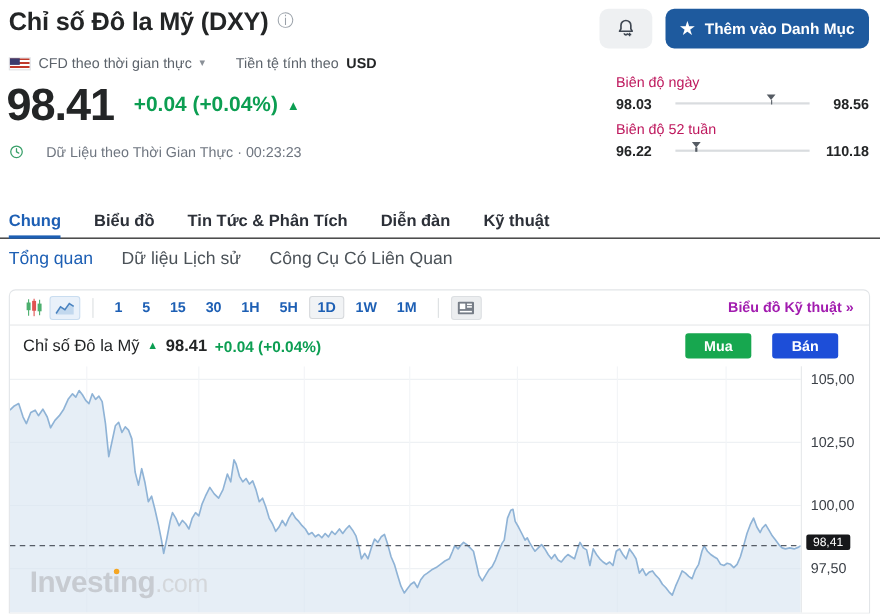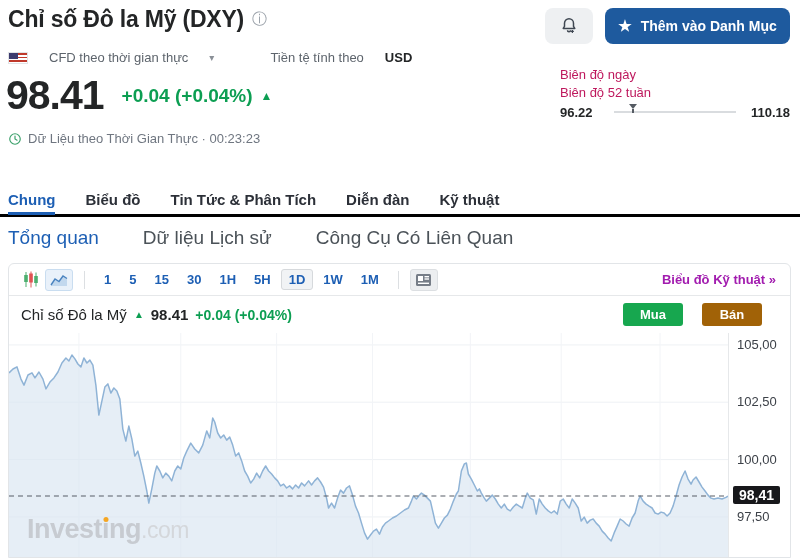--- a/index.html
+++ b/index.html
@@ -4,55 +4,55 @@
 <style>
   html,body{margin:0;padding:0;background:#fff;}
   *{box-sizing:border-box;}
   body{font-family:"Liberation Sans","DejaVu Sans",sans-serif;color:#232526;}
   .page{position:relative;width:800px;height:558px;background:#fff;overflow:hidden;}
 
   
   .title-row{position:absolute;top:6px;left:8px;display:flex;align-items:center;gap:8px;}
   .page-title{font-size:23px;font-weight:700;color:#232526;margin:0;letter-spacing:-0.2px;}
   .info-icon{font-size:15px;color:#9aa1a9;}
-  .meta-row{position:absolute;top:50px;left:8px;display:flex;align-items:center;gap:21px;font-size:13px;color:#5d646c;}
+  .meta-row{position:absolute;top:50px;left:8px;display:flex;align-items:center;gap:7px;font-size:13px;color:#5d646c;}
   .flag{width:20px;height:12px;position:relative;background:repeating-linear-gradient(180deg,#c0392b 0 1.8px,#ffffff 1.8px 3.6px);border:1px solid #e1e3e6;}
   .flag::after{content:'';position:absolute;left:0;top:0;width:9px;height:6px;background:#3c3b6e;}
   .caret{font-size:10px;color:#8a9097;}
   .meta-gap{width:14px;}
   .currency-value{font-weight:700;color:#232526;}
   .price-row{position:absolute;top:72px;left:6px;display:flex;align-items:center;}
   .big-price{font-size:41px;font-weight:700;letter-spacing:-1px;color:#232526;}
   .price-change{margin-left:18px;font-size:19px;font-weight:700;color:#0c9e52;display:flex;align-items:center;gap:8px;}
   .up-arrow{font-size:12px;}
-  .clock-row{position:absolute;top:131px;left:8px;display:flex;align-items:center;gap:6px;font-size:13px;color:#6f7680;}
+  .clock-row{position:absolute;top:131px;left:8px;display:flex;gap:20px;font-size:13px;color:#6f7680;}
   .clock-icon{width:14px;height:14px;}
 
   
   .btn-alert{position:absolute;top:8px;left:545px;width:48px;height:36px;background:#eef0f2;border:none;border-radius:8px;display:flex;align-items:center;justify-content:center;cursor:pointer;}
   .btn-watch{position:absolute;top:8px;left:605px;width:185px;height:36px;background:#1e5a9e;border:none;border-radius:8px;display:flex;align-items:center;justify-content:center;gap:9px;color:#fff;font-size:14px;font-weight:700;cursor:pointer;}
   .star-icon{font-size:15px;}
 
   
   .ranges{position:absolute;top:67px;left:560px;width:230px;font-size:13px;}
   .range-label{color:#be185d;margin-bottom:3px;}
   .range-row{display:flex;align-items:center;height:18px;margin-bottom:7px;}
   .range-low,.range-high{font-weight:700;color:#232526;width:44px;}
   .range-high{text-align:right;}
   .range-track{flex:1;height:2px;background:#d9dcdf;margin:0 10px;position:relative;}
   .range-marker{position:absolute;top:-7px;transform:translateX(-50%);display:flex;flex-direction:column;align-items:center;}
   .range-marker .tri{width:0;height:0;border-left:4px solid transparent;border-right:4px solid transparent;border-top:5px solid #555b63;}
   .range-marker .stem{width:1.5px;height:4px;background:#555b63;}
 
   
-  .tabs{position:absolute;top:184px;left:0;width:800px;height:33px;border-bottom:3px solid #000000;display:flex;gap:30px;padding-left:8px;}
+  .tabs{position:absolute;top:184px;left:0;width:800px;height:33px;border-bottom:1px solid #000000;display:flex;gap:30px;padding-left:8px;}
   .tab{font-size:15px;font-weight:700;color:#2c3038;display:flex;align-items:center;position:relative;cursor:pointer;white-space:nowrap;}
   .tab.active{color:#1d5fb4;}
   .tab.active::after{content:'';position:absolute;left:0;right:0;bottom:-1px;height:3px;background:#1d5fb4;}
-  .subtabs{position:absolute;top:227px;left:8px;display:flex;gap:44px;font-size:19px;color:#4b5258;}
+  .subtabs{position:absolute;top:227px;left:8px;display:flex;gap:26px;font-size:16px;color:#4b5258;}
   .subtab{cursor:pointer;white-space:nowrap;}
   .subtab.active{color:#1d5fb4;}
 
   
   .widget{position:absolute;top:263px;left:8px;width:783px;height:295px;border:1px solid #e2e5e8;border-radius:6px 6px 0 0;background:#fff;overflow:hidden;}
   .toolbar{height:32px;border-bottom:1px solid #e6e8ea;display:flex;align-items:center;padding:0 10px;gap:2px;}
   .tool-btn{border:none;background:transparent;display:flex;align-items:center;justify-content:center;height:22px;padding:0 4px;cursor:pointer;}
   .tool-btn.boxed{background:#e9f1fa;border:1px solid #c9ddf0;border-radius:3px;width:28px;}
   .tool-btn.graybox{background:#eceef0;border:1px solid #dcdfe2;border-radius:3px;width:28px;}
   .tb-divider{width:1px;height:18px;background:#dcdfe2;margin:0 9px;}
@@ -62,28 +62,28 @@
   .tb-spacer{flex:1;}
   .tech-link{font-size:13px;font-weight:700;color:#a21caf;cursor:pointer;padding-right:4px;white-space:nowrap;}
 
   .chart-header{height:37px;display:flex;align-items:center;padding:0 12px;font-size:15px;color:#232526;gap:7px;}
   .ch-arrow{color:#0c9e52;font-size:10px;}
   .ch-price{font-weight:700;}
   .ch-change{color:#0c9e52;font-size:14px;font-weight:600;}
   .ch-spacer{flex:1;}
   .btn-buy,.btn-sell{width:60px;height:23px;border:none;border-radius:3px;color:#fff;font-weight:700;font-size:13px;cursor:pointer;font-family:inherit;}
   .btn-buy{background:#17a74f;}
-  .btn-sell{background:#a16207;margin-left:12px;margin-right:16px;}
+  .btn-sell{background:#1d4ed8;margin-left:12px;margin-right:16px;}
 
   .chart-body{position:relative;height:224px;display:flex;}
   .chart-plot{position:relative;flex:1;cursor:crosshair;padding-left:40px;}
   .chart-plot svg{position:absolute;inset:0;width:100%;height:100%;}
   .y-axis{width:62px;border-left:1px solid #e6e8ea;position:relative;font-size:13px;color:#3c4148;}
   .y-tick{position:absolute;left:8px;}
-  .price-tag{position:absolute;left:4px;background:#17181b;color:#fff;font-size:14px;font-weight:700;padding:1px 6px;border-radius:2px;}
+  .price-tag{position:absolute;left:4px;background:#17181b;color:#fff;font-size:11px;font-weight:400;padding:1px 6px;border-radius:2px;}
   .watermark{position:absolute;left:18px;bottom:12px;font-size:27px;font-weight:700;color:#c7cbd1;letter-spacing:-0.5px;user-select:none;}
   .watermark .dot-i{position:relative;}
   .watermark .dot-i::after{content:'';position:absolute;left:50%;top:2.5px;width:5px;height:5px;border-radius:50%;background:#f5a623;transform:translateX(-50%);}
   .watermark .wm-com{font-weight:400;color:#d4d7db;font-size:23px;}
 </style>
 </head>
 <body>
 
 <div class="page">
 
@@ -128,20 +128,30 @@
       <svg width="14" height="14" viewBox="0 0 24 24">
           <circle cx="12" cy="12" r="9" fill="none" stroke="#3aa06a" stroke-width="2"></circle>
           <path d="M12 7v5l3.5 2" fill="none" stroke="#3aa06a" stroke-width="2" stroke-linecap="round"></path>
         </svg>
     </span>
     <span>Dữ Liệu theo Thời Gian Thực · 00:23:23</span>
   </div>
 
   <div class="ranges">
     <div class="range-label">Biên độ ngày</div>
+    <div class="range-row">
+      <span class="range-low">98.03</span>
+      <span class="range-track">
+        <span class="range-marker" style="left: 71.7%;">
+            <span class="tri"></span>
+            <span class="stem"></span>
+          </span>
+      </span>
+      <span class="range-high">98.56</span>
+    </div>
     <div class="range-label">Biên độ 52 tuần</div>
     <div class="range-row">
       <span class="range-low">96.22</span>
       <span class="range-track">
         <span class="range-marker" style="left: 15.7%;">
             <span class="tri"></span>
             <span class="stem"></span>
           </span>
       </span>
       <span class="range-high">110.18</span>

